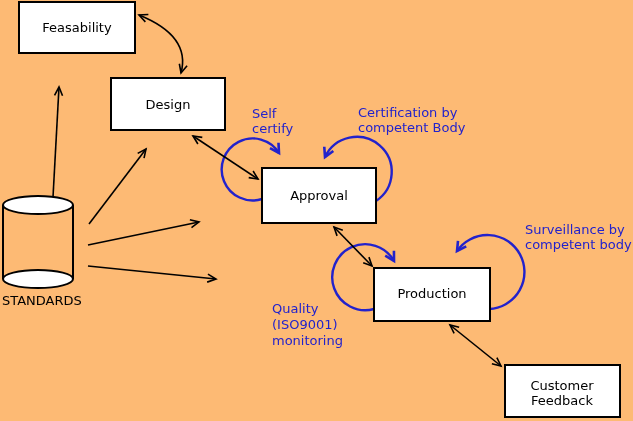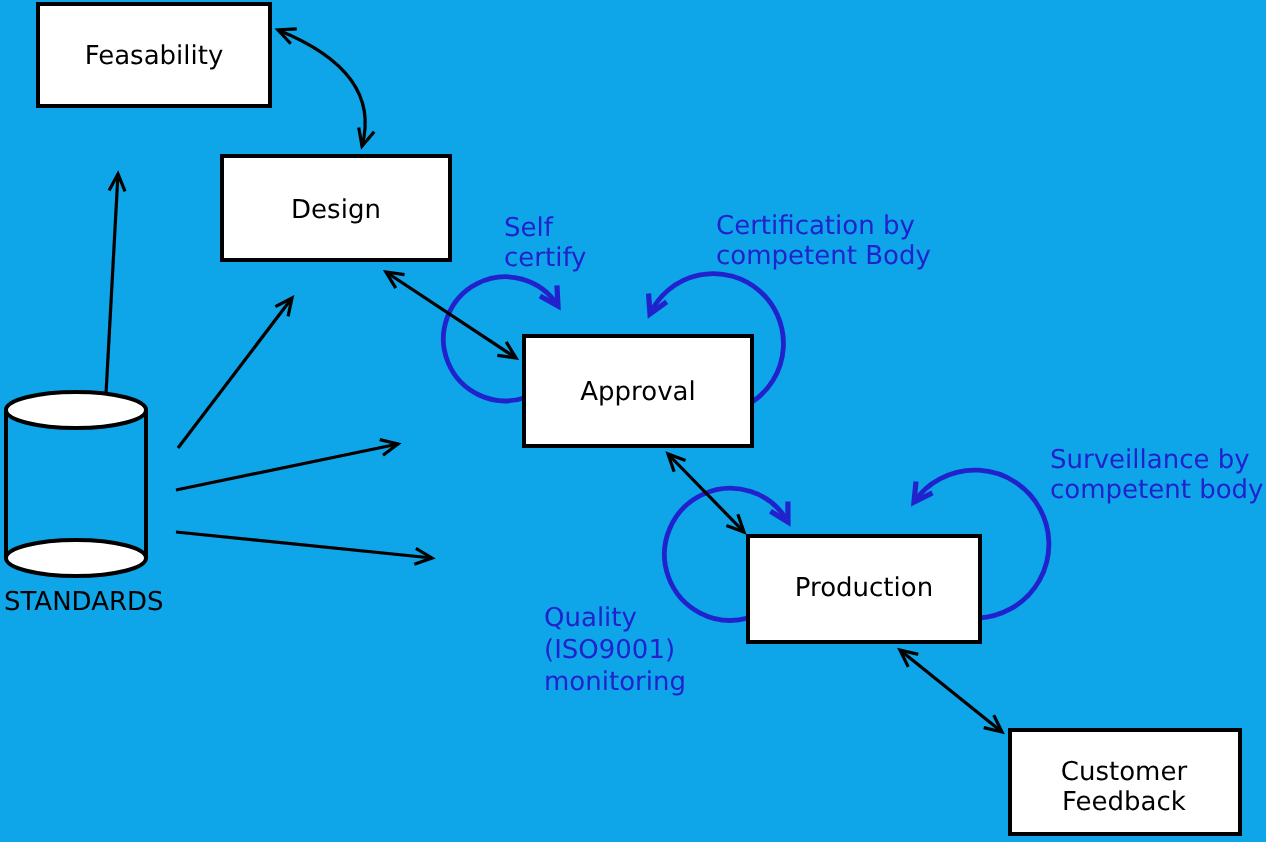--- a/index.html
+++ b/index.html
@@ -1,20 +1,20 @@
 <!DOCTYPE html>
 <html><head>
 <meta charset="utf-8">
 <style>
   html, body { margin: 0; padding: 0; background: #ffffff; }
   .canvas {
     position: relative;
     width: 633px;
     height: 421px;
-    background: #0ea5e9;
+    background: #fdba74;
     overflow: hidden;
     font-family: "DejaVu Sans", sans-serif;
   }
   svg { display: block; }
   text {
     font-family: "DejaVu Sans", sans-serif;
     font-size: 13px;
     fill: #000000;
   }
   text.blue { fill: #2222cc; }

